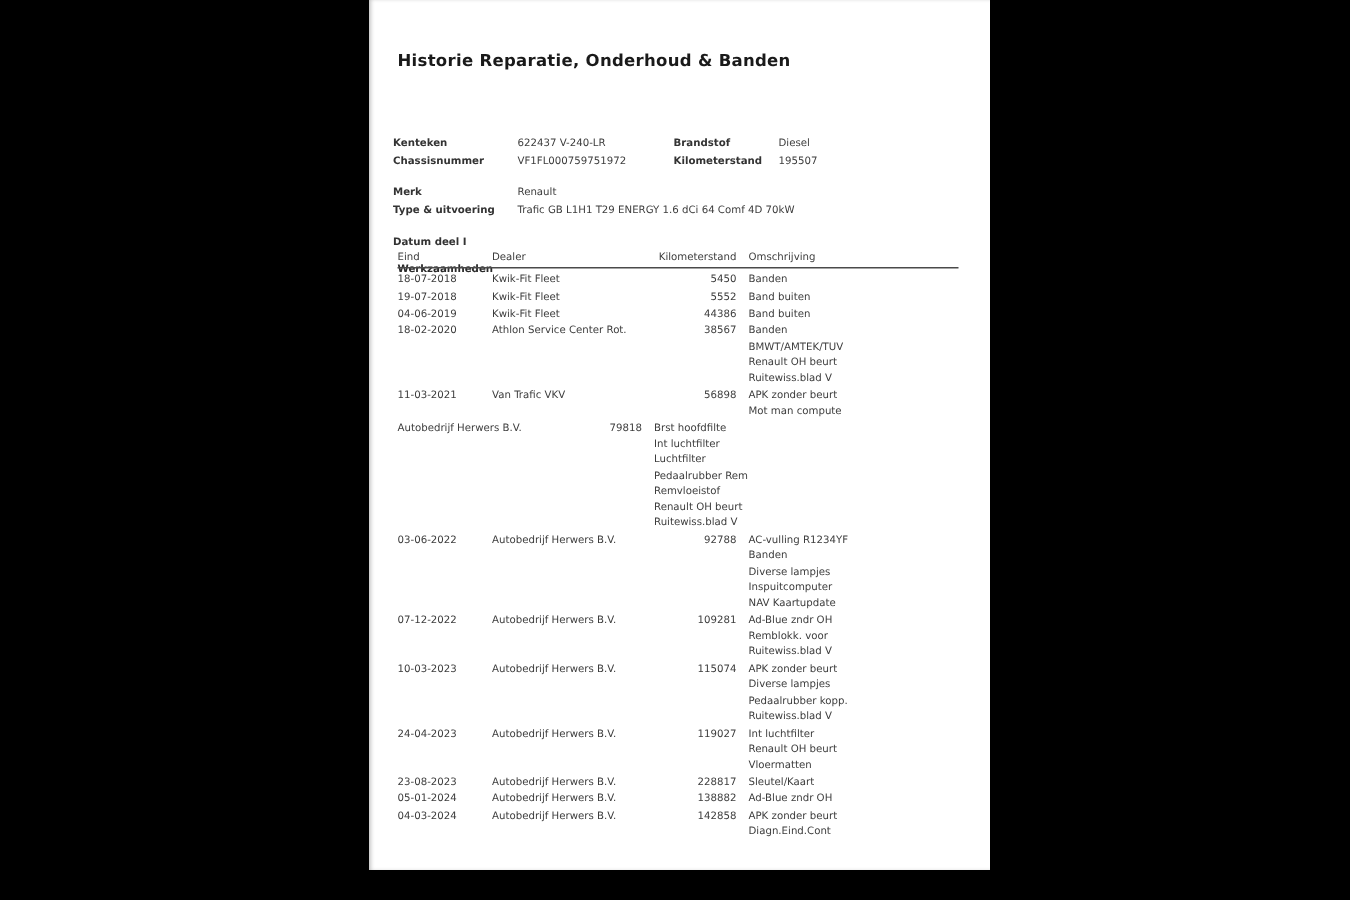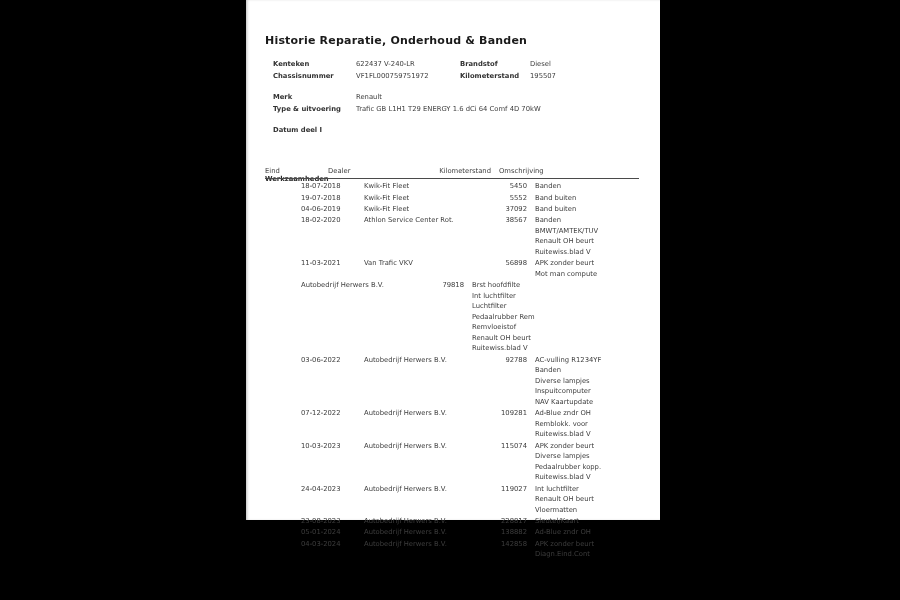--- a/index.html
+++ b/index.html
@@ -1,51 +1,51 @@
 <!DOCTYPE html>
 <html><head>
 <meta charset="utf-8">
 <style>
   html,body { margin:0; padding:0; background:#000; }
   .screen {
     position:relative; width:900px; height:600px; background:#000000;
     overflow:hidden; font-family:"DejaVu Sans", sans-serif;
   }
   .page {
-    position:absolute; left:246px; top:0; width:414px; height:520px;
+    position:absolute; left:246px; top:0; width:414px; height:580px;
     background:#ffffff; color:#3d3d3d;
     box-shadow: inset 2px 0 3px -1px #bbb;
   }
   .doc-title {
     position:absolute; left:19px; top:34px; margin:0;
     font-size:11px; font-weight:bold; color:#1a1a1a; letter-spacing:0.2px;
     white-space:nowrap;
   }
   .body-text { font-size:6.8px; }
-  .info-block { position:absolute; left:27px; width:376px; }
+  .info-block { position:absolute; left:16px; width:376px;margin-top:31px; }
   .info-a { top:59px; }
   .info-b { top:92px; }
   .info-c { top:125px; }
   .info-row { display:flex; line-height:11.8px; white-space:nowrap; }
   .lbl { font-weight:bold; color:#333; }
   .c-lbl1 { width:83px; flex:0 0 83px; }
   .c-val1 { width:104px; flex:0 0 104px; }
   .c-lbl2 { width:70px; flex:0 0 70px; }
   .c-val2 { flex:1; }
   .c-valwide { flex:1; }
   .werk-heading {
     position:absolute; left:19px; top:142px;
     font-size:6.8px; font-weight:bold; color:#2a2a2a; line-height:10px;margin-top:32px;
   }
   .work-table { position:absolute; left:19px; top:166px; width:374px; font-size:6.8px; }
   .table-header {
     display:flex; line-height:10.2px; padding-bottom:1.5px;
     border-bottom:1.6px solid #4a4a4a; color:#3d3d3d;
   }
-  .work-row { display:flex; line-height:10.55px; margin-bottom:0.8px;margin-left:36px; }
+  .work-row { display:flex; line-height:10.55px; margin-bottom:0.8px; }
   .col-datum { width:63px; flex:0 0 63px; white-space:nowrap; }
   .col-dealer { width:110px; flex:0 0 110px; white-space:nowrap; }
   .col-km { width:53px; flex:0 0 53px; text-align:right; white-space:nowrap; }
   .col-oms { flex:1; padding-left:8px; }
   .oms-line { white-space:nowrap; }
   .rows-start { margin-top:2.5px; }
 </style>
 </head>
 <body>
 
@@ -110,21 +110,21 @@
     <span class="col-dealer">Kwik-Fit Fleet</span>
     <span class="col-km">5552</span>
     <span class="col-oms">
               <div class="oms-line">Band buiten</div>
             </span>
   </div>
 
   <div class="work-row">
     <span class="col-datum">04-06-2019</span>
     <span class="col-dealer">Kwik-Fit Fleet</span>
-    <span class="col-km">37092</span>
+    <span class="col-km">44386</span>
     <span class="col-oms">
               <div class="oms-line">Band buiten</div>
             </span>
   </div>
 
   <div class="work-row">
     <span class="col-datum">18-02-2020</span>
     <span class="col-dealer">Athlon Service Center Rot.</span>
     <span class="col-km">38567</span>
     <span class="col-oms">

